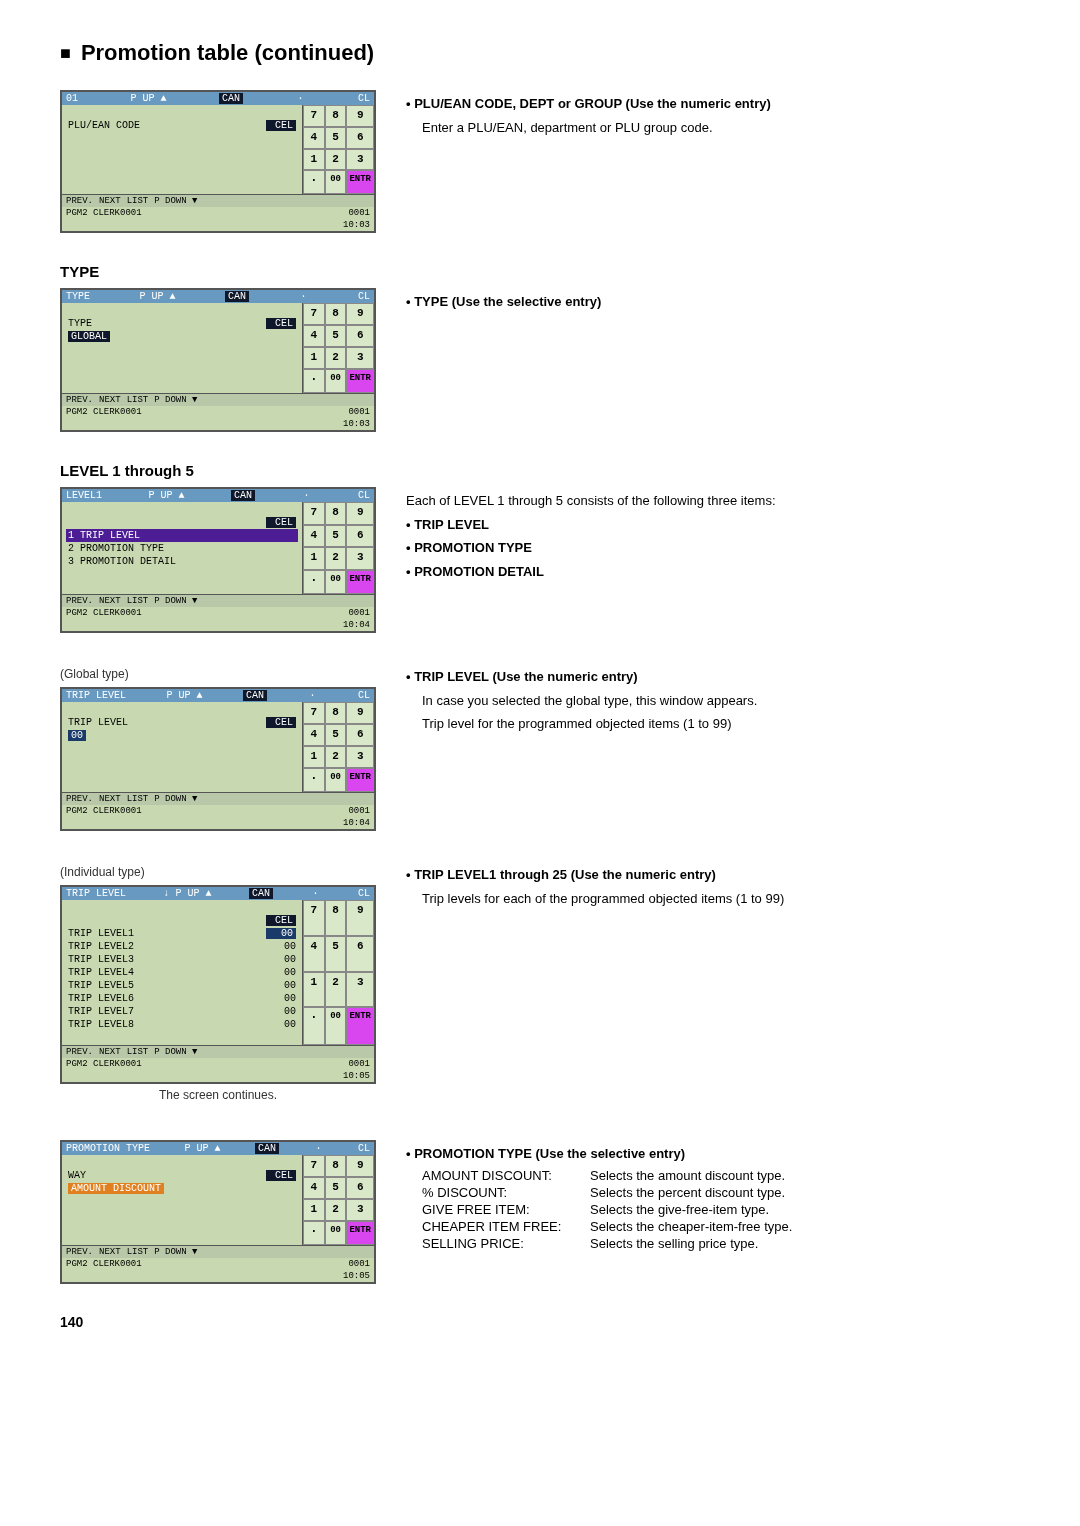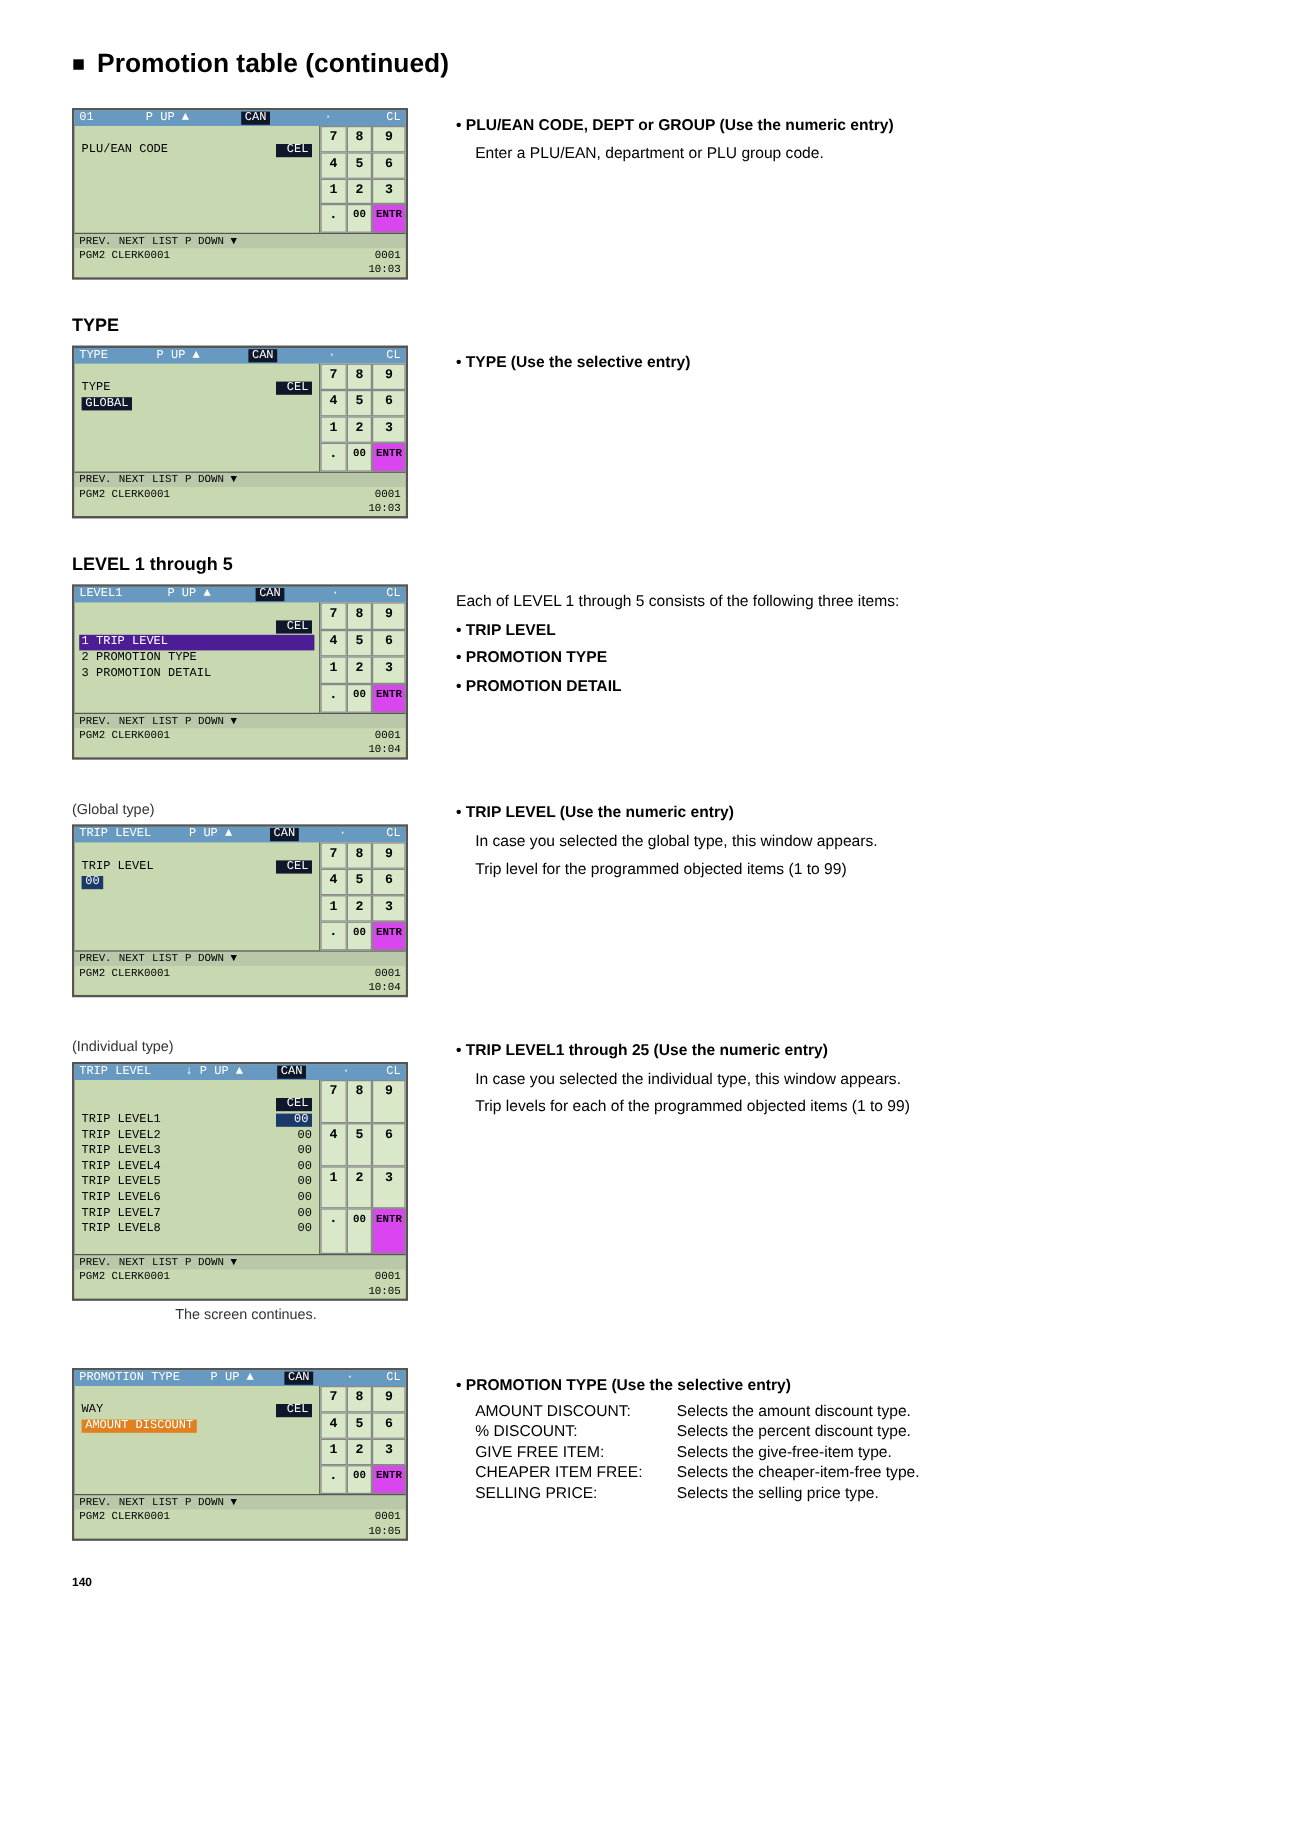--- a/index.html
+++ b/index.html
@@ -33,21 +33,21 @@
     .left-col { flex: 0 0 290px; }
     .right-col { flex: 1; padding-top: 4px; }
 
     
     .lcd {
       background: #c8d8b0;
       border: 2px solid #555;
       font-family: 'Courier New', monospace;
       font-size: 10px;
       color: #000;
-      width: 280px;
+      width: 316px;
     }
     .lcd-top-bar {
       background: #6899c0;
       color: #fff;
       display: flex;
       justify-content: space-between;
       padding: 1px 4px;
       font-size: 10px;
     }
     .lcd-main {
@@ -140,21 +140,21 @@
     .right-col .bullet-title { font-weight: bold; }
     .right-col .indent { padding-left: 16px; }
     .right-col .bullet-item { font-weight: bold; margin-top: 4px; }
     .right-col .def-table { margin-top: 4px; }
     .right-col .def-row { display: flex; gap: 8px; margin-bottom: 2px; }
     .right-col .def-label { min-width: 160px; font-weight: normal; }
     .right-col .def-desc { flex: 1; }
 
     .page-num {
       font-weight: bold;
-      font-size: 10px;
+      font-size: 14px;
       margin-top: 20px;
     }
 
     .sub-caption {
       font-size: 12px;
       color: #333;
       margin-bottom: 6px;
       margin-top: 4px;
     }
 
@@ -502,21 +502,20 @@
       </div>
       <div class="lcd-status-row lcd-time">
         <span></span>
           <span>10:05</span>
       </div>
     </div>
     <div class="screen-continues">The screen continues.</div>
   </div>
   <div class="right-col">
     <p class="bullet-title">• TRIP LEVEL1 through 25 (Use the numeric entry)</p>
-    <p class="indent">In case you selected the individual type, this window appears.</p>
     <p class="indent">Trip levels for each of the programmed objected items (1 to 99)</p>
   </div>
 </div>
 
 <div class="section two-col">
   <div class="left-col">
     <div class="lcd">
       <div class="lcd-top-bar">
         <span>PROMOTION TYPE</span>
         <span>P UP ▲</span>

